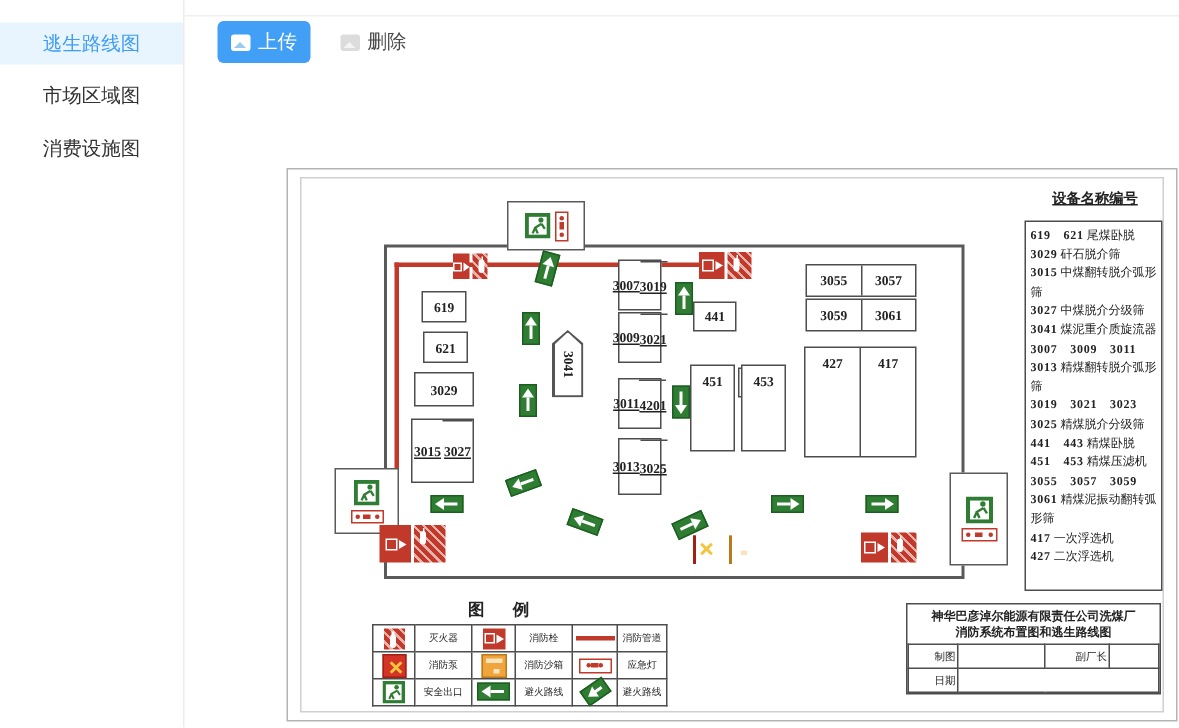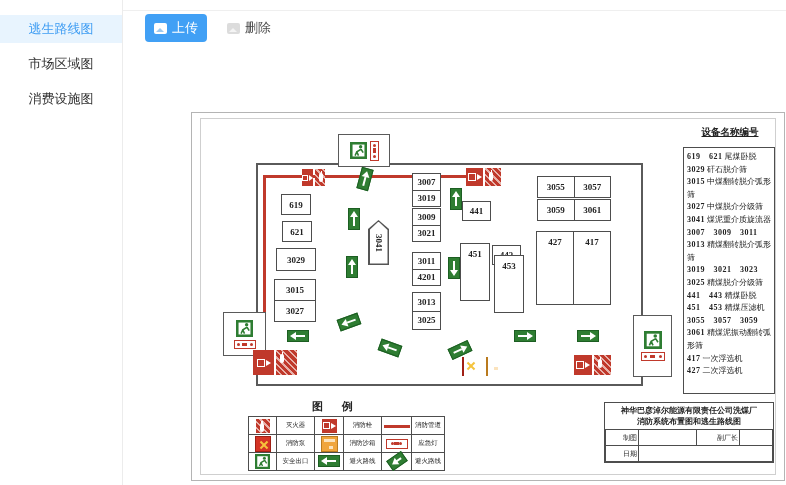--- a/index.html
+++ b/index.html
@@ -26,21 +26,21 @@
   
   .sheet{position:absolute;left:191px;top:112px;width:592px;height:367px;background:#fff;border:1px solid #b4b4b4;}
   .sheet-inner{position:absolute;left:8px;top:5px;width:574px;height:355px;border:1px solid #cfcfcf;}
   .abs{position:absolute;}
 
   .plan{position:absolute;left:64px;top:50px;width:383px;height:219px;border:2px solid #5a5a5a;background:#fff;}
 
   
   .box{position:absolute;border:1.5px solid #4d4d4d;background:#fff;display:flex;align-items:center;justify-content:center;
     font-family:"Liberation Serif",serif;font-weight:bold;font-size:9px;color:#222;}
-  .vpair{flex-direction:column;align-items:stretch;padding:0;}
+  .vpair{flex-direction:row;align-items:stretch;padding:0;text-decoration:underline;}
   .vpair .cell{flex:1;display:flex;align-items:center;justify-content:center;}
   .vpair .cell + .cell{border-top:1.5px solid #4d4d4d;}
   .hpair{align-items:stretch;padding:0;}
   .hpair .cell{flex:1;display:flex;align-items:center;justify-content:center;}
   .hpair .cell + .cell{border-left:1.5px solid #4d4d4d;}
   .hpair.toplbl .cell{align-items:flex-start;padding-top:5px;}
 
   .pent{position:absolute;left:176px;top:107px;width:21px;height:45px;background:#555;
     clip-path:polygon(50% 0,100% 20%,100% 100%,0 100%,0 20%);}
   .pent .in{position:absolute;left:1.5px;top:1.5px;right:1.5px;bottom:1.5px;background:#fff;
@@ -257,21 +257,21 @@
     <div class="cell">3055</div>
       <div class="cell">3057</div>
   </div>
   <div class="box hpair" style="left:345px;top:86px;width:72px;height:20px;">
     <div class="cell">3059</div>
       <div class="cell">3061</div>
   </div>
   <div class="box" style="left:268px;top:130px;width:30px;height:58px;align-items:flex-start;padding-top:5px;box-sizing:border-box;">
       <span>451</span>
     </div>
-  <div class="box" style="left:302px;top:130px;width:30px;height:58px;align-items:flex-start;padding-top:5px;box-sizing:border-box;margin-top:12px;">
+  <div class="box" style="left:302px;top:130px;width:30px;height:58px;align-items:flex-start;padding-top:5px;box-sizing:border-box;">
       <span>453</span>
     </div>
   <div class="box hpair toplbl" style="left:344px;top:118px;width:73px;height:72px;">
     <div class="cell">427</div>
       <div class="cell">417</div>
   </div>
 
   
   <span class="arr" style="left:162px;top:60px;transform:rotate(-75deg);"></span>
   <span class="arr" style="left:151px;top:100px;transform:rotate(-90deg);"></span>

